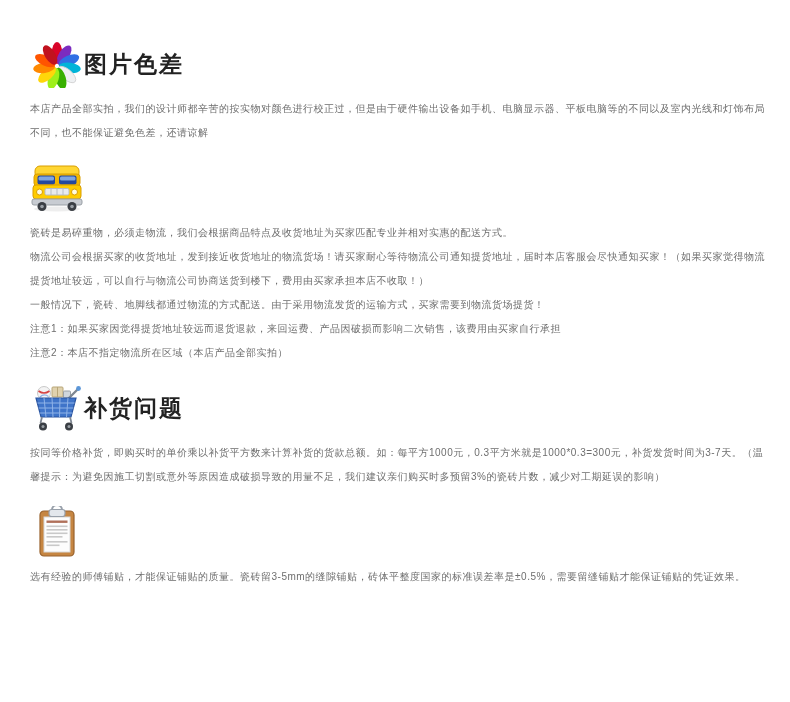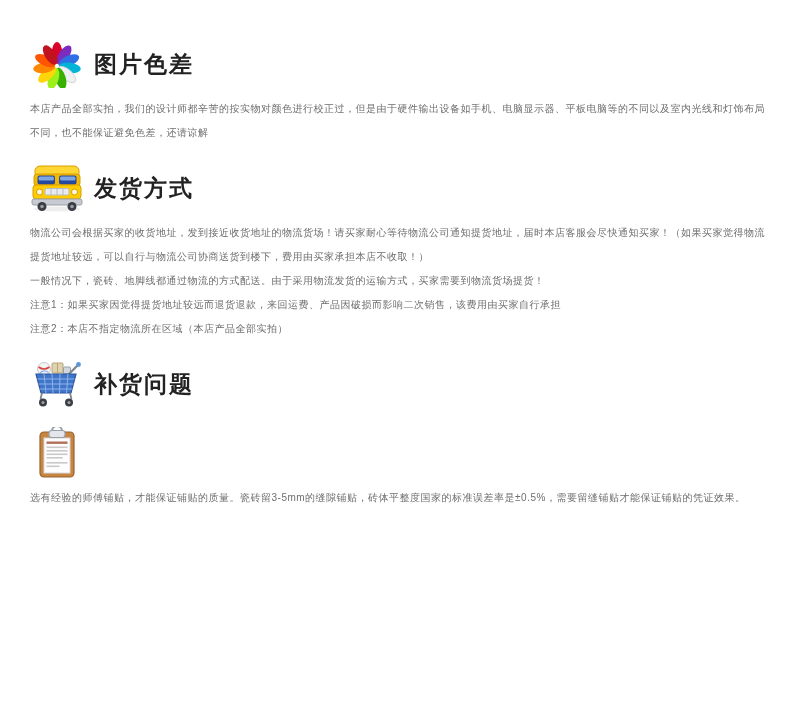--- a/index.html
+++ b/index.html
@@ -8,21 +8,21 @@
     width: 790px;
     min-height: 702px;
     font-family: "Liberation Sans", "DejaVu Sans", sans-serif;
     color: #6e6e6e;
   }
   .page { padding: 38px 22px 28px 30px; }
   .section + .section { margin-top: 17px; }
   .sec-head {
     display: flex;
     align-items: center;
-    gap: 10px;
+    gap: 0;
     margin-bottom: 7px;
     height: 52px;
   }
   .sec-icon {
     width: 54px;
     height: 52px;
     display: flex;
     align-items: center;
     justify-content: center;
     flex: 0 0 54px;
@@ -112,23 +112,23 @@
           <line x1="20" y1="25" x2="20" y2="31" stroke="#b6bcc4" stroke-width="1"></line>
           <line x1="26" y1="25" x2="26" y2="31" stroke="#b6bcc4" stroke-width="1"></line>
           <line x1="32" y1="25" x2="32" y2="31" stroke="#b6bcc4" stroke-width="1"></line>
           <rect x="1" y="35" width="50" height="6" rx="2" fill="#c8ccd2" stroke="#9aa0a6" stroke-width="1"></rect>
           <circle cx="11" cy="42.5" r="4.5" fill="#3b3f45"></circle>
           <circle cx="11" cy="42.5" r="1.8" fill="#9aa0a6"></circle>
           <circle cx="41" cy="42.5" r="4.5" fill="#3b3f45"></circle>
           <circle cx="41" cy="42.5" r="1.8" fill="#9aa0a6"></circle>
         </svg>
       </span>
-      <h2 class="sec-title">发货方式</h2>
     </div>
     <div class="sec-body">
+      <p>瓷砖是易碎重物，必须走物流，我们会根据商品特点及收货地址为买家匹配专业并相对实惠的配送方式。</p>
       <p>物流公司会根据买家的收货地址，发到接近收货地址的物流货场！请买家耐心等待物流公司通知提货地址，届时本店客服会尽快通知买家！（如果买家觉得物流提货地址较远，可以自行与物流公司协商送货到楼下，费用由买家承担本店不收取！）</p>
       <p>一般情况下，瓷砖、地脚线都通过物流的方式配送。由于采用物流发货的运输方式，买家需要到物流货场提货！</p>
       <p>注意1：如果买家因觉得提货地址较远而退货退款，来回运费、产品因破损而影响二次销售，该费用由买家自行承担</p>
       <p>注意2：本店不指定物流所在区域（本店产品全部实拍）</p>
     </div>
   </div>
 
   <div class="section">
     <div class="sec-head">
       <span class="sec-icon">
@@ -151,20 +151,23 @@
           <line x1="37" y1="15" x2="35.5" y2="34" stroke="#8fb3e8" stroke-width="1"></line>
           <path d="M11 34 L9.5 40 M39 34 L40.5 40" stroke="#7f8792" stroke-width="1.8" fill="none"></path>
           <circle cx="12" cy="43.5" r="4" fill="#3b3f45"></circle>
           <circle cx="12" cy="43.5" r="1.5" fill="#9aa0a6"></circle>
           <circle cx="38" cy="43.5" r="4" fill="#3b3f45"></circle>
           <circle cx="38" cy="43.5" r="1.5" fill="#9aa0a6"></circle>
         </svg>
       </span>
       <h2 class="sec-title">补货问题</h2>
     </div>
+    <div class="sec-body">
+      <p>按同等价格补货，即购买时的单价乘以补货平方数来计算补货的货款总额。如：每平方1000元，0.3平方米就是1000*0.3=300元，补货发货时间为3-7天。（温馨提示：为避免因施工切割或意外等原因造成破损导致的用量不足，我们建议亲们购买时多预留3%的瓷砖片数，减少对工期延误的影响）</p>
+    </div>
   </div>
 
   <div class="section">
     <div class="sec-head">
       <span class="sec-icon">
         <svg width="44" height="52" viewBox="0 0 44 52">
           <rect x="5" y="5" width="34" height="45" rx="4" fill="#c68642" stroke="#99632e" stroke-width="1.2"></rect>
           <rect x="9" y="11" width="26" height="35" fill="#fdfdfd" stroke="#d8d8d8" stroke-width="1"></rect>
           <rect x="11.5" y="14.5" width="21" height="2.4" fill="#b0705a"></rect>
           <rect x="11.5" y="19.5" width="21" height="1.6" fill="#c9c9c9"></rect>

